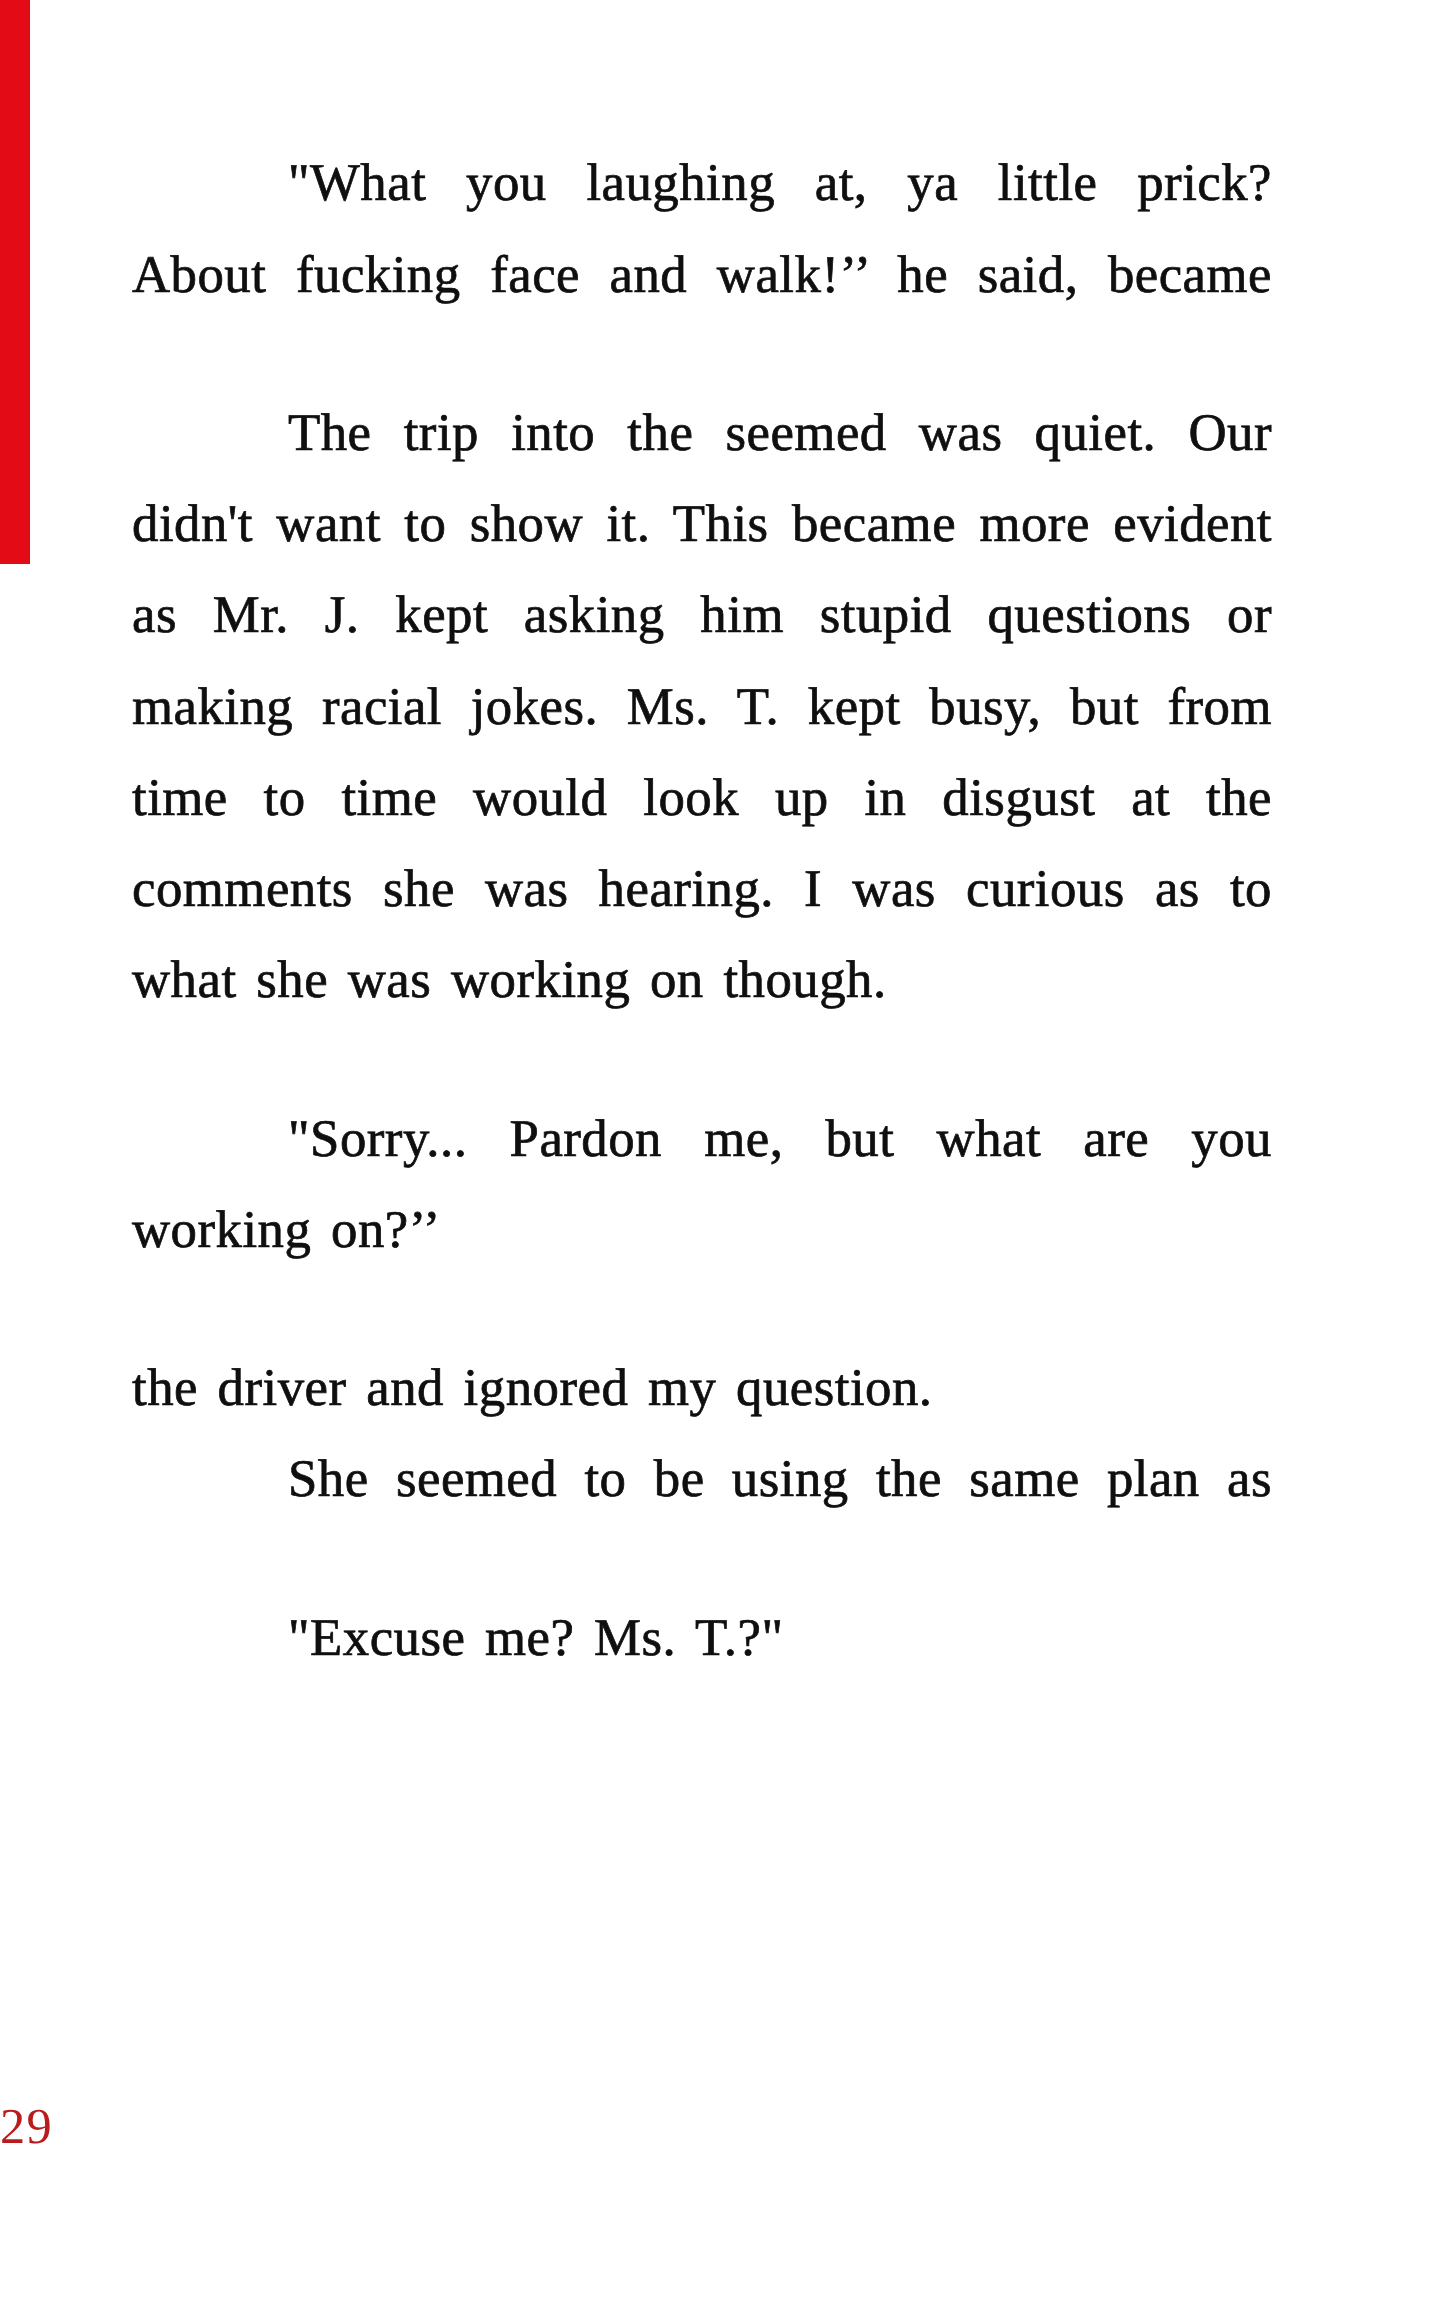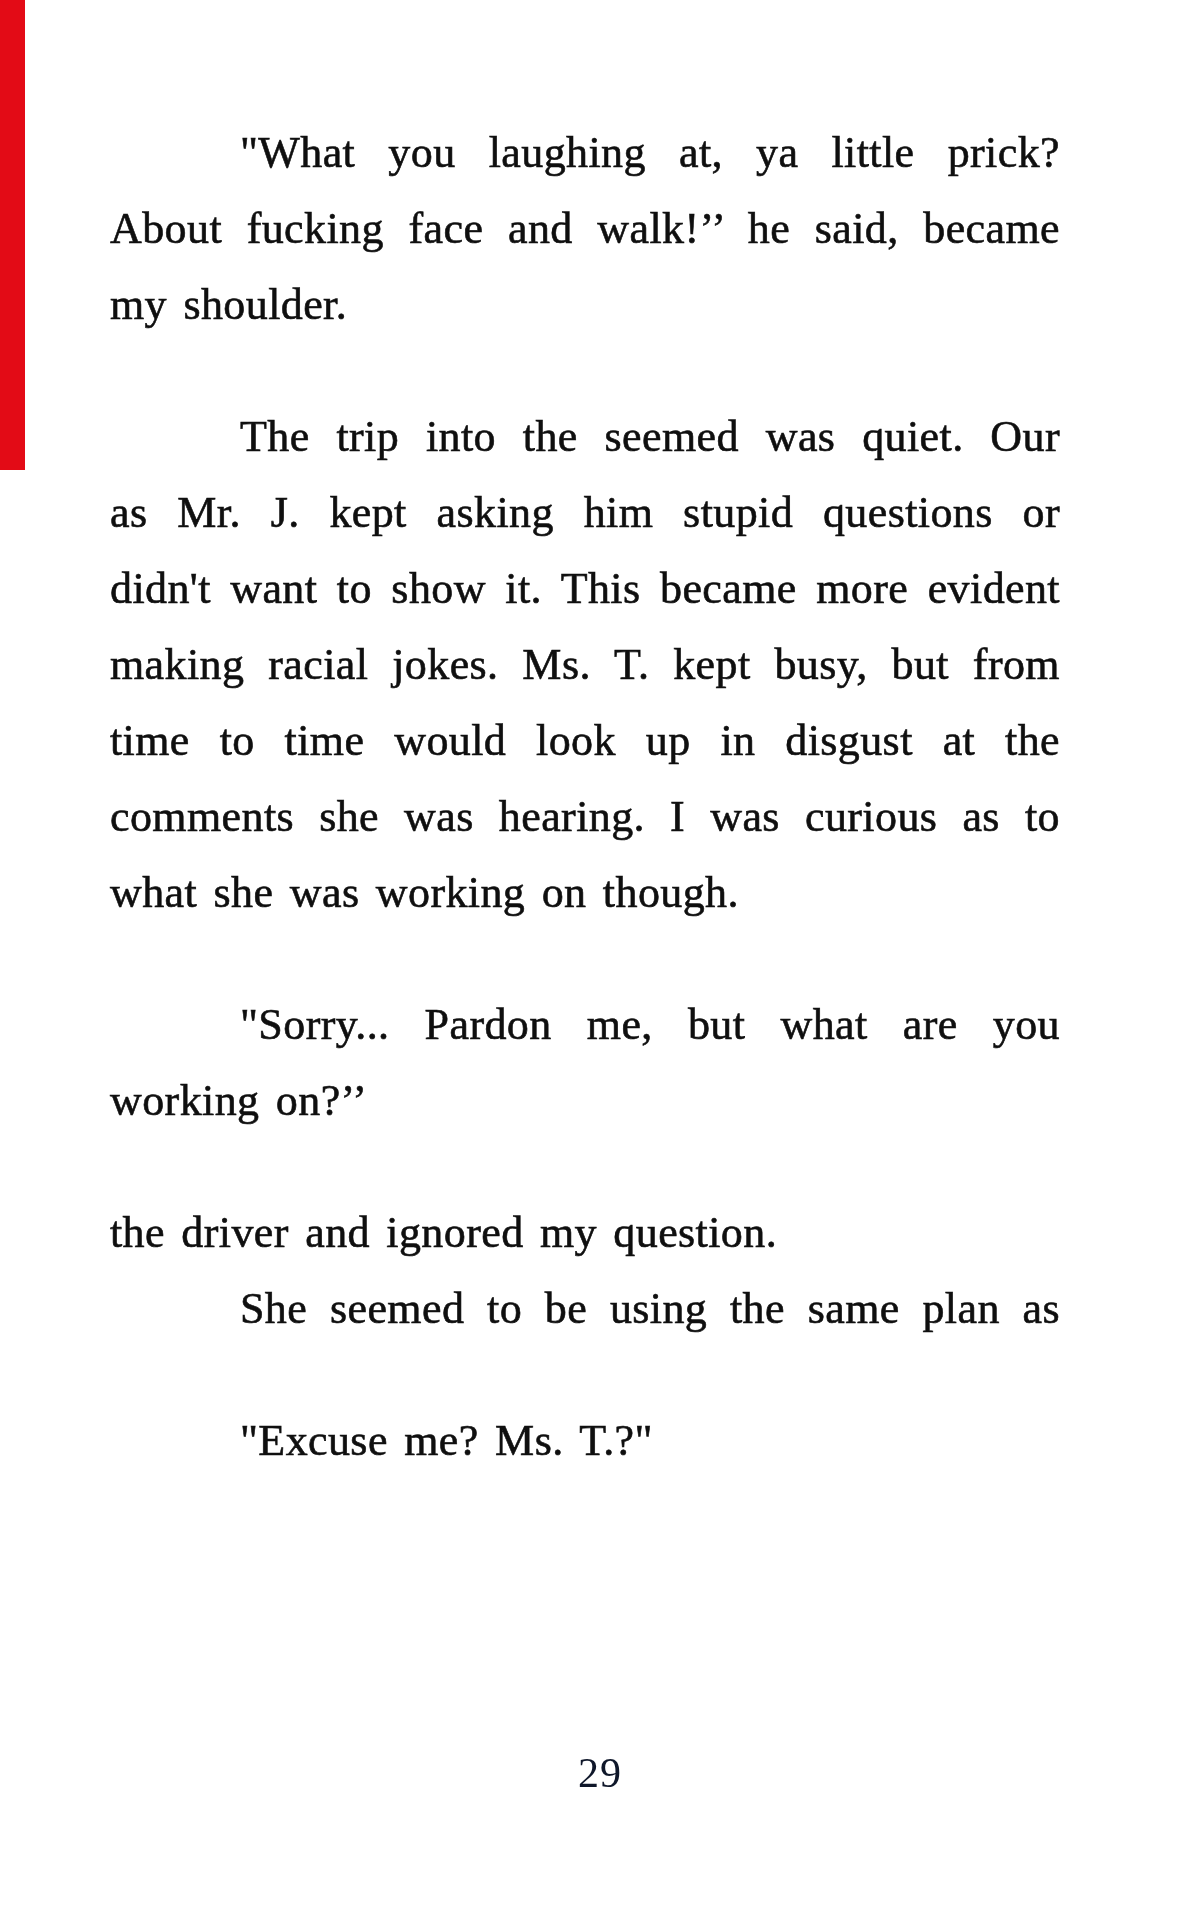--- a/index.html
+++ b/index.html
@@ -32,42 +32,40 @@
   }
   .paragraph { margin: 0 0 56px 0; }
   .line { text-align: left; }
   .line.justify { text-align: justify; text-align-last: justify; }
   .line.indent { text-indent: 130px; }
   .page-number {
     position: absolute;
     top: 1750px;
     left: 0;
     width: 100%;
-    text-align: center;
     font-size: 42px;
     line-height: 46px;
     letter-spacing: 1px;
-    color: #0f172a;
+    color: #b91c1c;
   }
 </style>
 </head>
 <body>
 
 <div class="page">
   <div class="red-strip" style="background: rgb(227, 11, 22);"></div>
   <div class="text-block">
       <div class="paragraph">
         <div class="line justify indent">"What you laughing at, ya little prick?</div>
         <div class="line justify">About fucking face and walk!’’ he said, became</div>
-        <div class="line">my shoulder.</div>
       </div>
       <div class="paragraph">
         <div class="line justify indent">The trip into the seemed was quiet. Our</div>
+        <div class="line justify">didn't want to show it. This became more evident</div>
         <div class="line justify">as Mr. J. kept asking him stupid questions or</div>
-        <div class="line justify">didn't want to show it. This became more evident</div>
         <div class="line justify">making racial jokes. Ms. T. kept busy, but from</div>
         <div class="line justify">time to time would look up in disgust at the</div>
         <div class="line justify">comments she was hearing. I was curious as to</div>
         <div class="line">what she was working on though.</div>
       </div>
       <div class="paragraph">
         <div class="line justify indent">"Sorry... Pardon me, but what are you</div>
         <div class="line">working on?’’</div>
       </div>
       <div class="paragraph">

